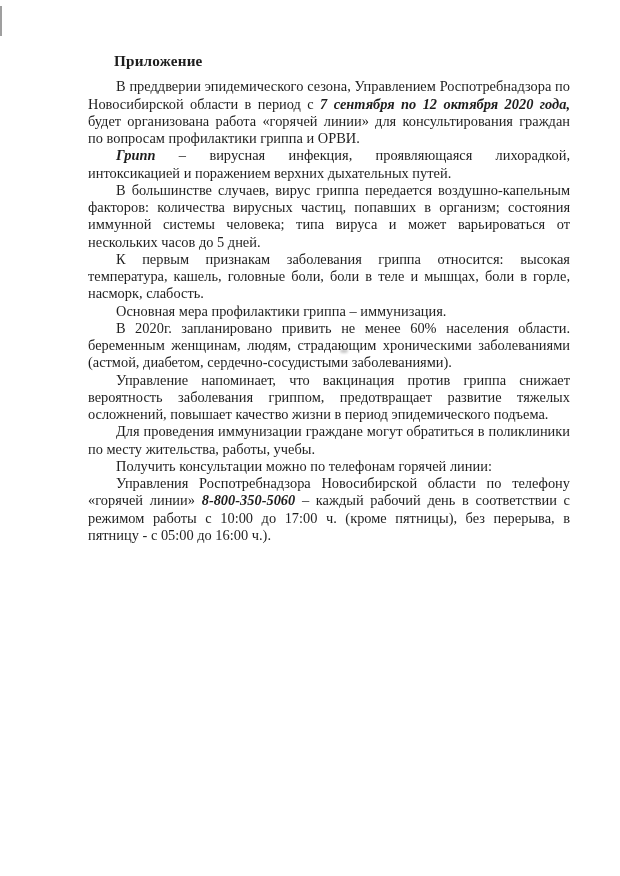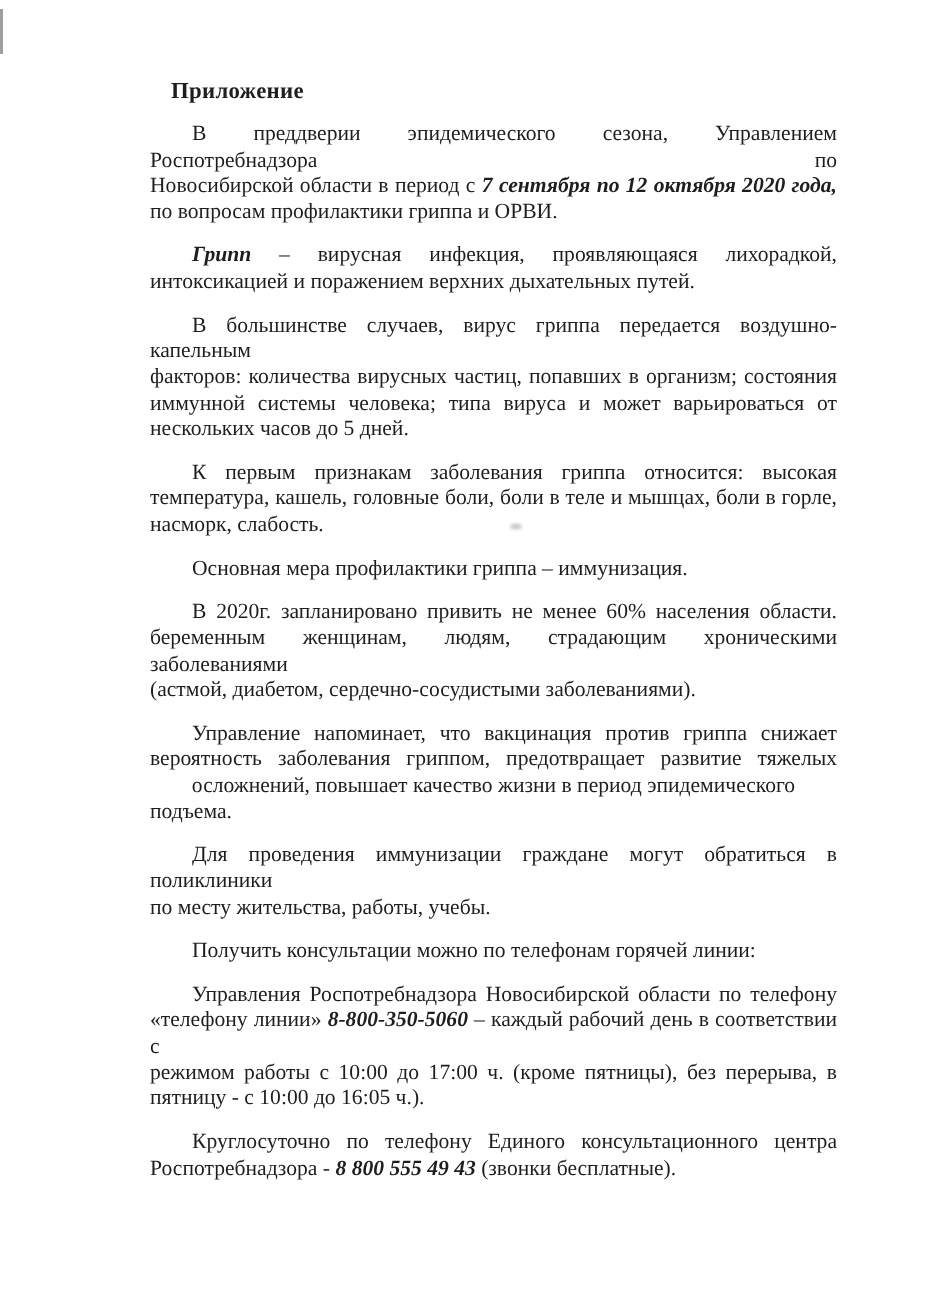--- a/index.html
+++ b/index.html
@@ -21,21 +21,21 @@
     width: 482px;
   }
   .doc-title {
     font-size: 15.2px;
     line-height: 17.25px;
     font-weight: bold;
     text-indent: 26px;
     letter-spacing: 0.2px;
     margin-bottom: 9px;
   }
-  .para { margin: 12px; }
+  .para { margin: 0; }
   .line {
     font-size: 14.4px;
     line-height: 17.25px;
     text-align: justify;
     text-align-last: justify;
     white-space: normal;
   }
   .line.noj {
     text-align: center;
     text-align-last: left;
@@ -63,20 +63,21 @@
 
 <div class="page">
   <div class="artifact-edge"></div>
   <div class="artifact-smudge"></div>
   <div class="content">
     <div class="doc-title">Приложение</div>
     <div>
         <div class="para">
           <div class="line indent"><span>В преддверии эпидемического сезона, Управлением Роспотребнадзора по</span></div>
           <div class="line"><span>Новосибирской области в период с </span><span class="b">7 сентября по 12 октября 2020 года,</span></div>
+          <div class="line"><span>будет организована работа «горячей линии» для консультирования граждан</span></div>
           <div class="line noj"><span>по вопросам профилактики гриппа и ОРВИ.</span></div>
         </div>
         <div class="para">
           <div class="line indent"><span class="b">Грипп</span><span> – вирусная инфекция, проявляющаяся лихорадкой,</span></div>
           <div class="line noj"><span>интоксикацией и поражением верхних дыхательных путей.</span></div>
         </div>
         <div class="para">
           <div class="line indent"><span>В большинстве случаев, вирус гриппа передается воздушно-капельным</span></div>
           <div class="line"><span>факторов: количества вирусных частиц, попавших в организм; состояния</span></div>
           <div class="line"><span>иммунной системы человека; типа вируса и может варьироваться от</span></div>
@@ -102,23 +103,19 @@
         </div>
         <div class="para">
           <div class="line indent"><span>Для проведения иммунизации граждане могут обратиться в поликлиники</span></div>
           <div class="line noj"><span>по месту жительства, работы, учебы.</span></div>
         </div>
         <div class="para">
           <div class="line indent noj"><span>Получить консультации можно по телефонам горячей линии:</span></div>
         </div>
         <div class="para">
           <div class="line indent"><span>Управления Роспотребнадзора Новосибирской области по телефону</span></div>
-          <div class="line"><span>«телефону линии» </span><span class="b">8-800-350-5060</span><span> – каждый рабочий день в соответствии с</span></div>
+          <div class="line"><span>«горячей линии» </span><span class="b">8-800-350-5060</span><span> – каждый рабочий день в соответствии с</span></div>
           <div class="line"><span>режимом работы с 10:00 до 17:00 ч. (кроме пятницы), без перерыва, в</span></div>
-          <div class="line noj"><span>пятницу - с 10:00 до 16:05 ч.).</span></div>
-        </div>
-        <div class="para">
-          <div class="line indent"><span>Круглосуточно по телефону Единого консультационного центра</span></div>
-          <div class="line noj"><span>Роспотребнадзора - </span><span class="b">8 800 555 49 43</span><span> (звонки бесплатные).</span></div>
+          <div class="line noj"><span>пятницу - с 05:00 до 16:00 ч.).</span></div>
         </div>
       </div>
   </div>
 </div>
 
 </body></html>

